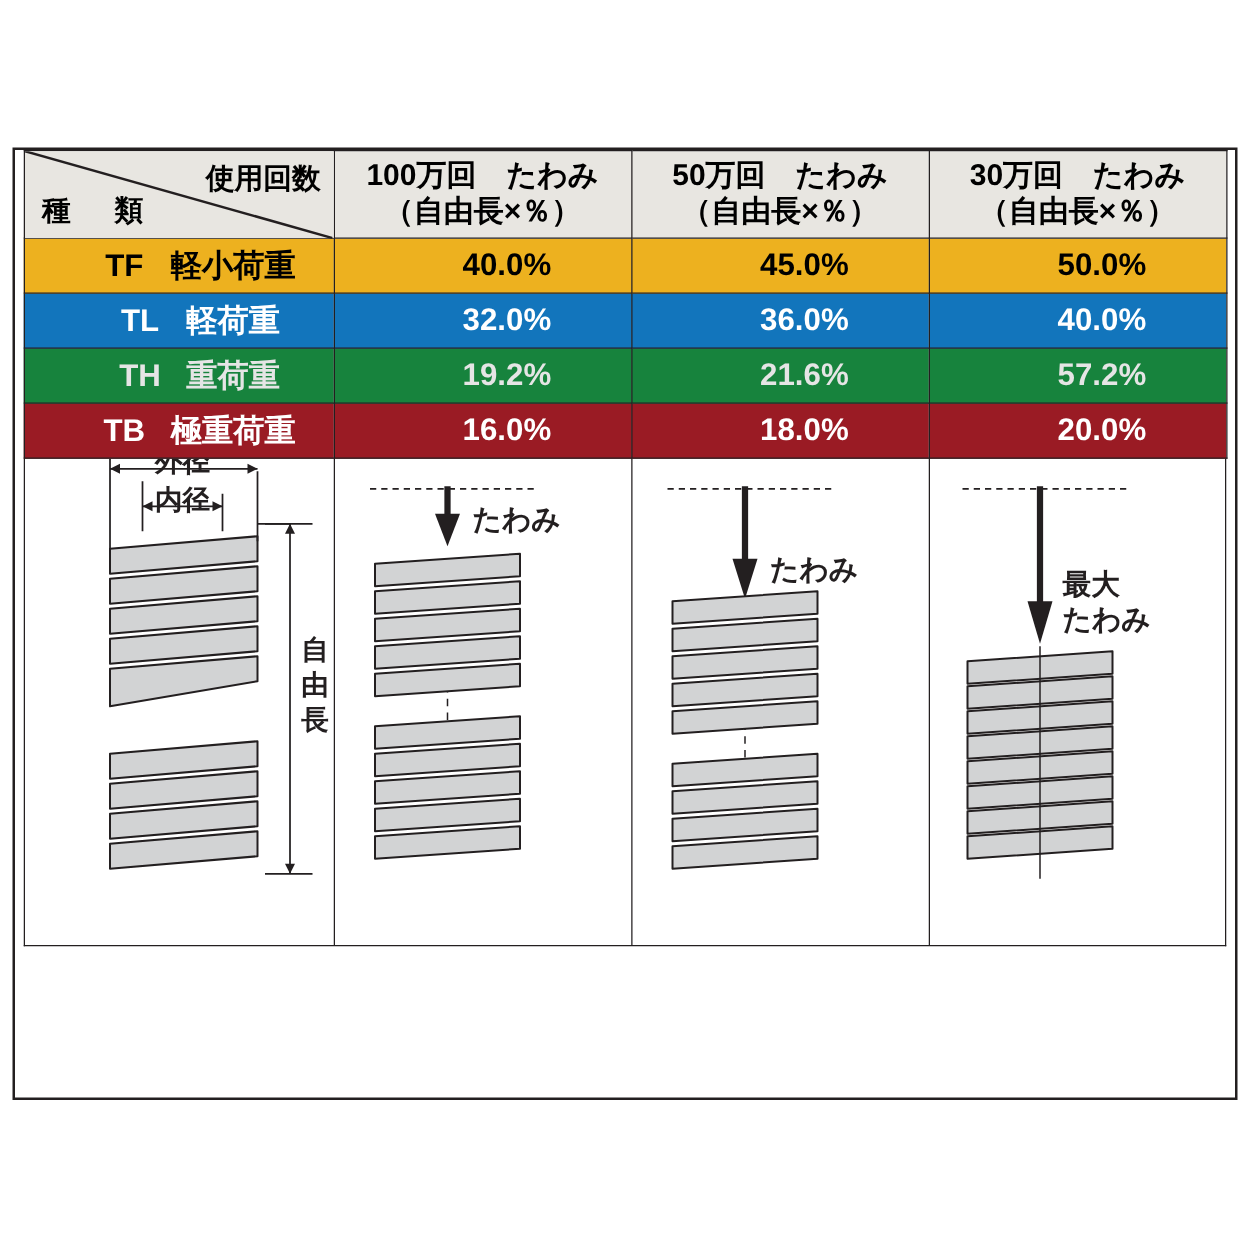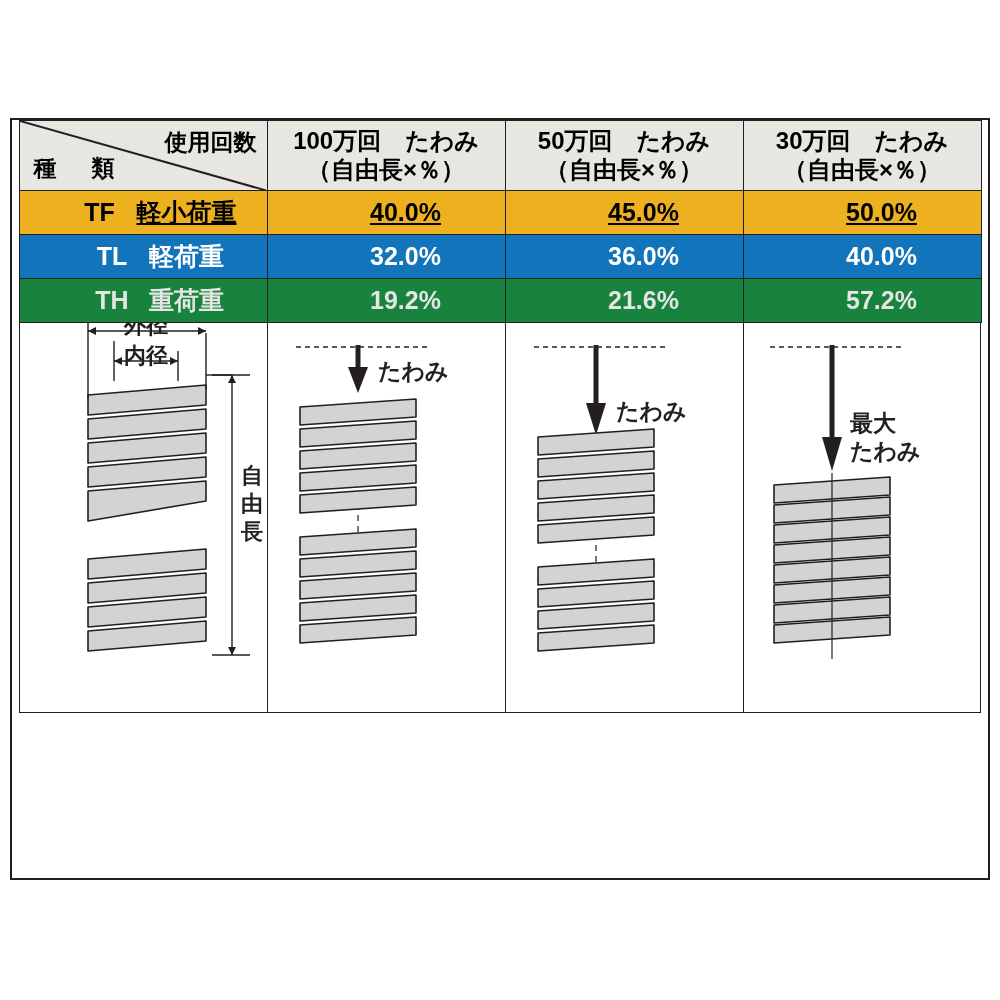--- a/index.html
+++ b/index.html
@@ -98,21 +98,21 @@
   }
   .row-label .code {
     display: inline-block;
     width: 74px;
   }
   .val-cell {
     font-size: 25px;
     height: 44px;
     padding-left: 40px;
   }
-  .r-tf { background: #edb11f; color: #000; text-decoration: underline; }
+  .r-tf { background: #edb11f; color: #000; }
   .r-tl { background: #1275bc; color: #ffffff; }
   .r-tm { background: #e4020e; color: #fff; }
   .r-th { background: #17833d; color: #e5e5e5; }
   .r-tb { background: #9a1b24; color: #fff; }
 
   .figures {
     position: relative;
     width: 962px;
     height: 390px;
     margin: 0 auto;
@@ -193,20 +193,28 @@
 
     <tr class="r-th">
       <td class="row-label">
         <span class="code">TH</span><span>重荷重</span>
       </td>
       <td class="val-cell">19.2%</td>
       <td class="val-cell">21.6%</td>
       <td class="val-cell">57.2%</td>
     </tr>
 
+    <tr class="r-tb">
+      <td class="row-label">
+        <span class="code">TB</span><span>極重荷重</span>
+      </td>
+      <td class="val-cell">16.0%</td>
+      <td class="val-cell">18.0%</td>
+      <td class="val-cell">20.0%</td>
+    </tr>
   </tbody>
     </table>
 
   <div class="figures">
     <div class="fig-sep" style="left:247px;"></div>
     <div class="fig-sep" style="left:485px;"></div>
     <div class="fig-sep" style="left:723px;"></div>
 
     <div class="fig-col" style="left:16px; width:247px;">
       <svg class="fig-svg" width="247" height="388" viewBox="0 0 247 388">

